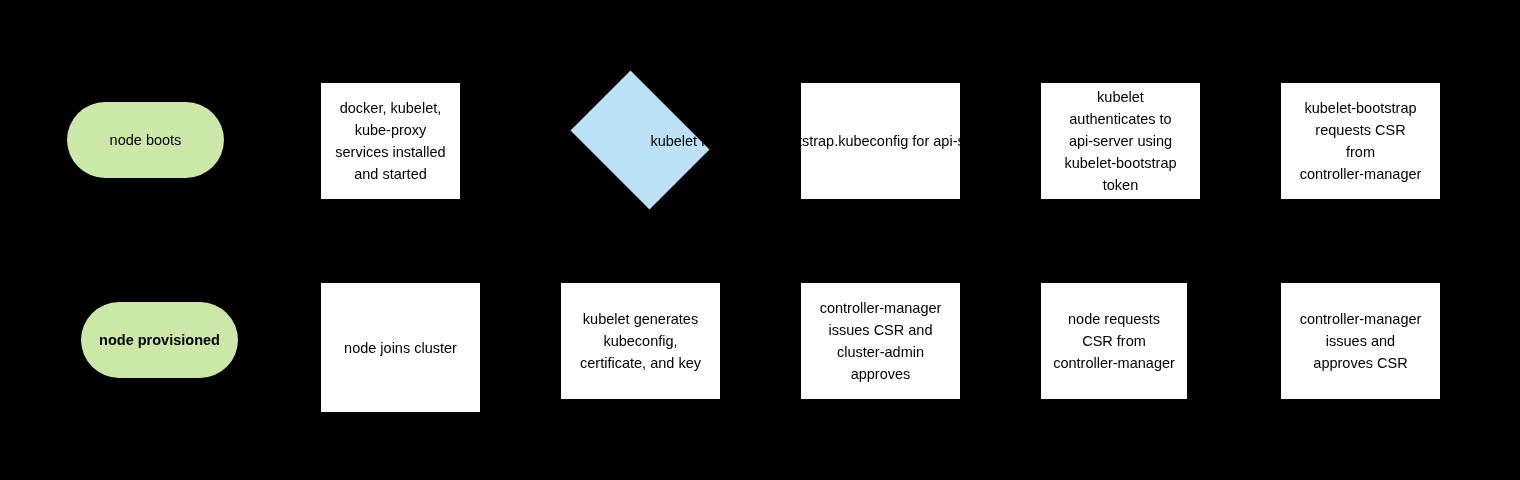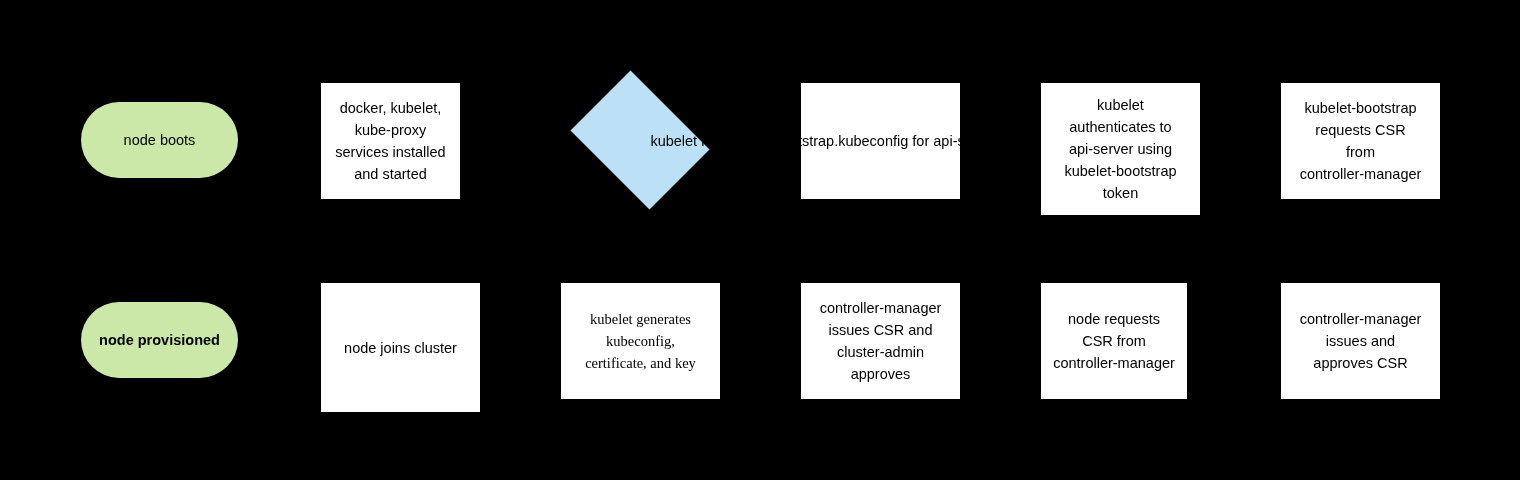--- a/index.html
+++ b/index.html
@@ -64,44 +64,44 @@
   .node-overflow .node-label {
     width: auto;
     white-space: nowrap;
   }
 </style>
 </head>
 <body>
 
 <div id="canvas">
     <div style="position: absolute; left: 0px; top: 0px; width: 100%; height: 100%;">
-      <div class="node node-terminator" style="left: 81px; top: 102px; width: 157px; height: 76px; justify-content: center;"><span class="node-label">node boots</span></div>
+      <div class="node node-terminator" style="left: 67px; top: 102px; width: 157px; height: 76px; justify-content: center;"><span class="node-label">node boots</span></div>
       <div class="node node-process" style="left: 321px; top: 83px; width: 139px; height: 116px; text-align: center;"><span class="node-label">docker, kubelet,
 kube-proxy
 services installed
 and started</span></div>
       <div class="node node-decision" style="left: 561px; top: 80px; width: 158px; height: 120px;"><div class="diamond-shape"></div></div>
       <div class="node node-process node-overflow" style="left: 801px; top: 83px; width: 159px; height: 116px;"><span class="node-label">kubelet references
 bootstrap.kubeconfig
 for api-server and
 auth method</span></div>
-      <div class="node node-process" style="left: 1041px; top: 83px; width: 159px; height: 132px;"><span class="node-label">kubelet
+      <div class="node node-process" style="left: 1041px; top: 83px; width: 159px; height: 116px;"><span class="node-label">kubelet
 authenticates to
 api-server using
 kubelet-bootstrap
 token</span></div>
       <div class="node node-process" style="left: 1281px; top: 83px; width: 159px; height: 116px;"><span class="node-label">kubelet-bootstrap
 requests CSR
 from
 controller-manager</span></div>
     </div>
     <div style="position: absolute; left: 0px; top: 0px; width: 100%; height: 100%;">
       <div class="node node-terminator" style="left: 81px; top: 302px; width: 157px; height: 76px; font-weight: bold;"><span class="node-label">node provisioned</span></div>
       <div class="node node-process" style="left: 321px; top: 283px; width: 159px; height: 129px;"><span class="node-label">node joins cluster</span></div>
-      <div class="node node-process" style="left: 561px; top: 283px; width: 159px; height: 116px; font-family: Liberation Serif, serif;"><span class="node-label">kubelet generates
+      <div class="node node-process" style="left: 561px; top: 283px; width: 159px; height: 116px;"><span class="node-label">kubelet generates
 kubeconfig,
 certificate, and key</span></div>
       <div class="node node-process" style="left: 801px; top: 283px; width: 159px; height: 116px;"><span class="node-label">controller-manager
 issues CSR and
 cluster-admin
 approves</span></div>
       <div class="node node-process" style="left: 1041px; top: 283px; width: 146px; height: 116px;"><span class="node-label">node requests
 CSR from
 controller-manager</span></div>
       <div class="node node-process" style="left: 1281px; top: 283px; width: 159px; height: 116px;"><span class="node-label">controller-manager

